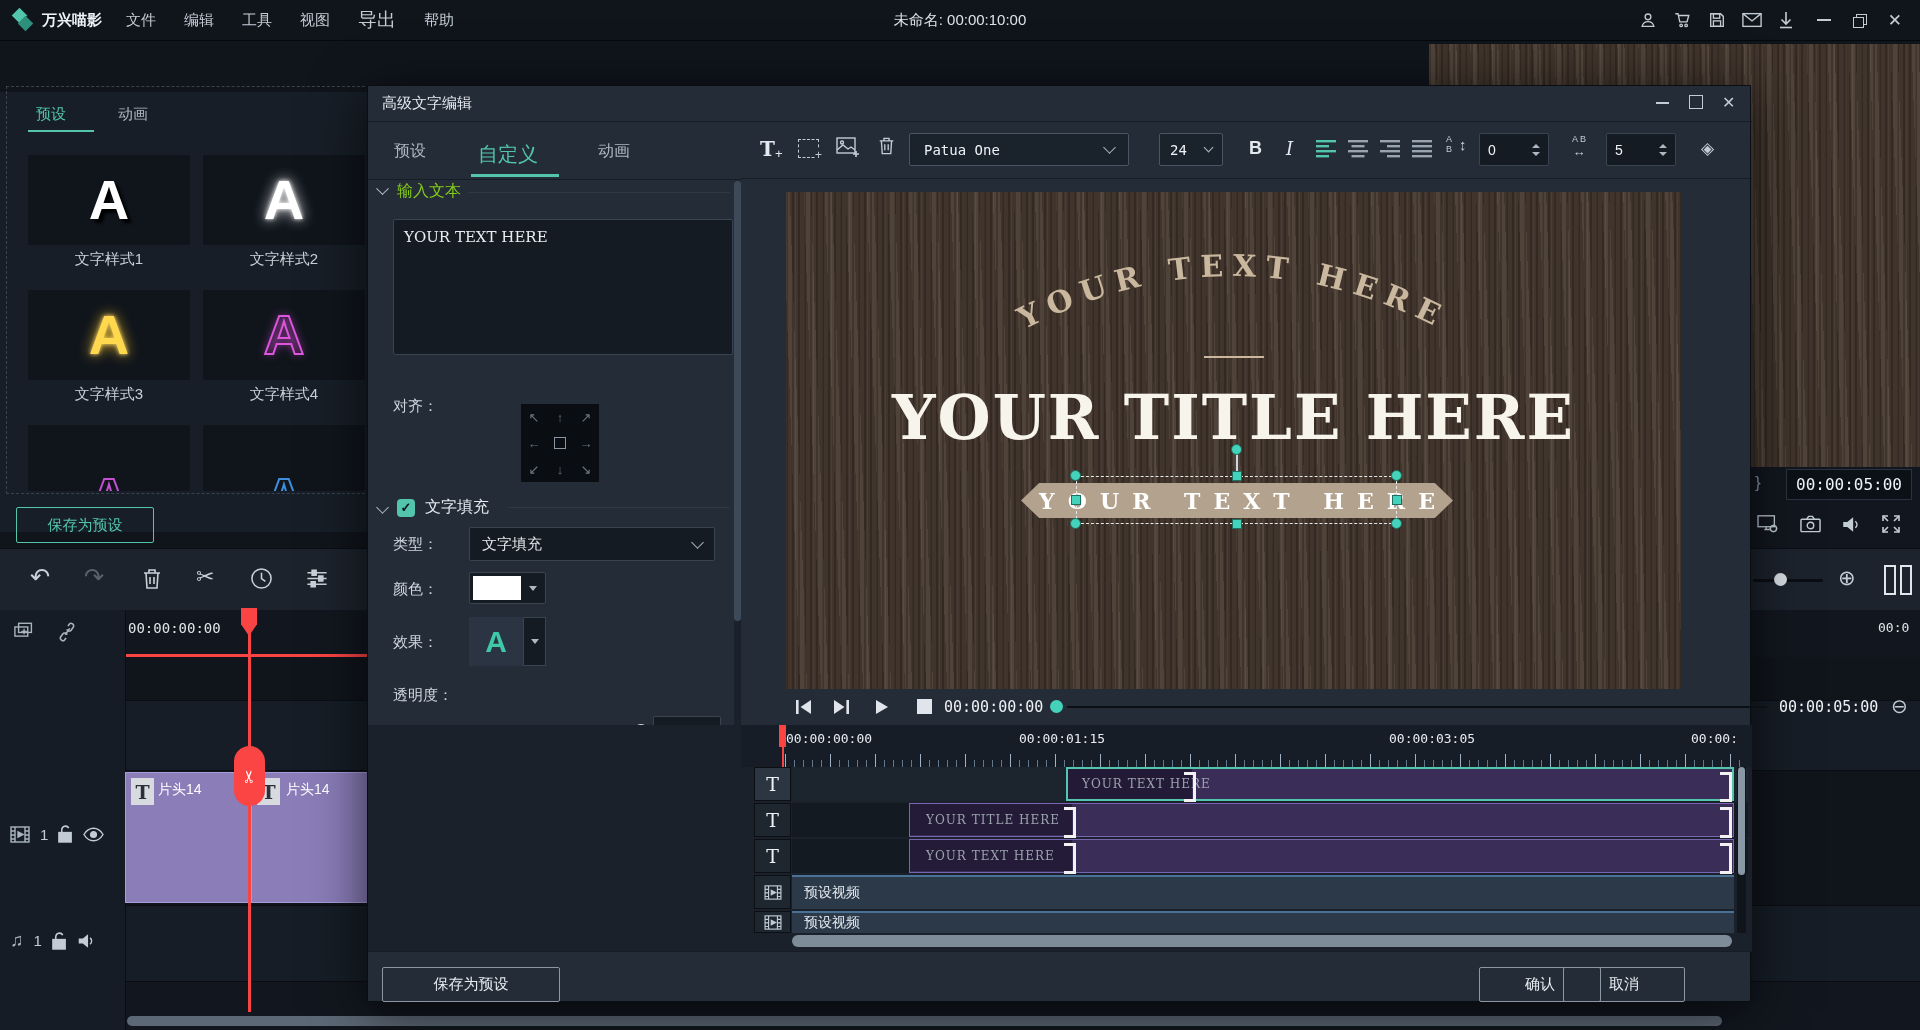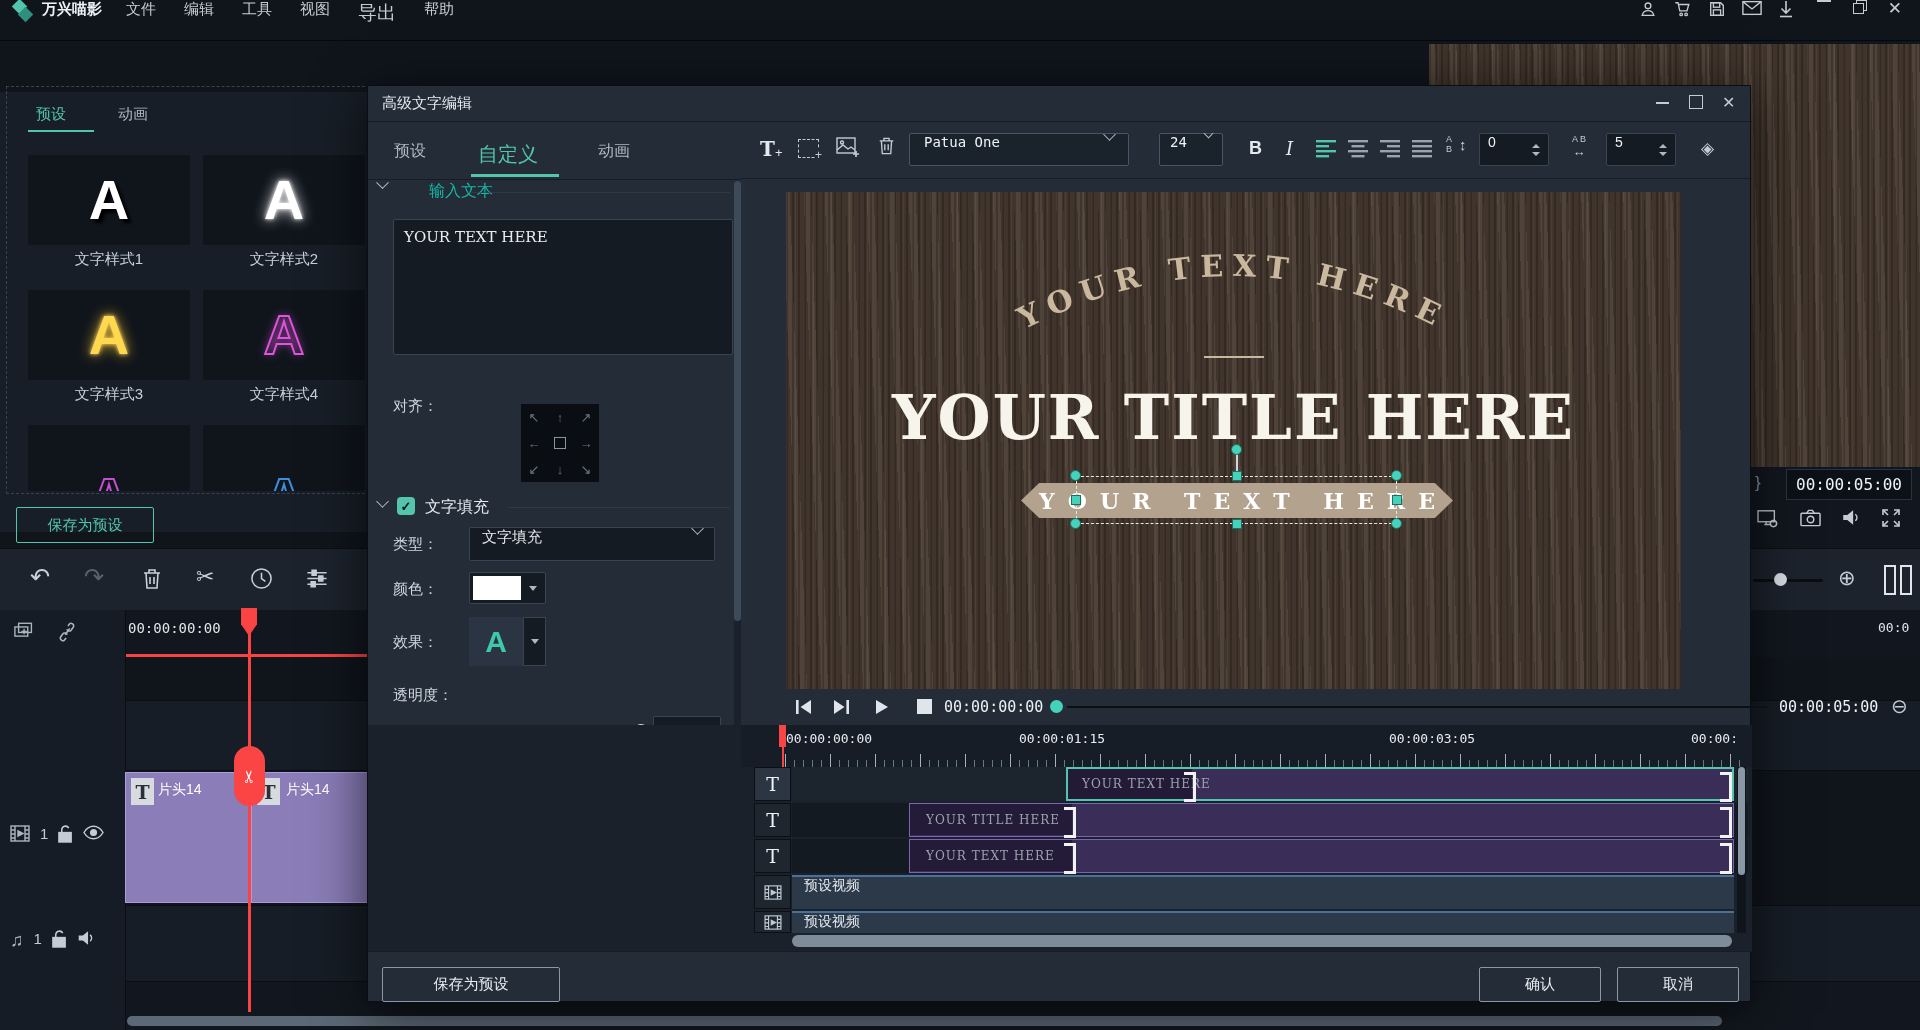--- a/index.html
+++ b/index.html
@@ -1,19 +1,19 @@
 <!DOCTYPE html>
 <html><head>
 <meta charset="utf-8">
 <style>
   html,body{margin:0;padding:0;background:#0a0d12;}
   #root{position:relative;width:1920px;height:1030px;overflow:hidden;background:#10151c;
         font-family:"Liberation Sans",sans-serif;color:#c3ccd5;font-size:14px;}
   .a{position:absolute;}
-  .flex{display:flex;}
+  .flex{display:flex;align-items:center;}
   .ctr{display:flex;align-items:center;justify-content:center;}
   .tc{font-family:"DejaVu Sans Mono",monospace;}
   .serif{font-family:"DejaVu Serif",serif;}
   .teal{color:#52c5ac;}
   .dim{color:#5d6875;}
   .lbl{color:#cfd6de;font-size:15px;}
   .btn{display:flex;align-items:center;justify-content:center;border:1px solid #8b97a4;
        border-radius:2px;color:#e8edf2;font-size:15px;background:transparent;cursor:pointer;}
   .btn-teal{border:1px solid #52c5ac;color:#52c5ac;}
   .field{background:#141b23;border:1px solid #3a4450;border-radius:2px;}
@@ -66,20 +66,21 @@
       <span style="margin-left:8px;font-weight:bold;color:#eef2f6;font-size:15px;">万兴喵影</span>
     </div>
     <div class="a flex" style="left:112px;top:0;height:40px;gap:0;">
       <span style="padding:0 14px;font-size:15px;">文件</span>
       <span style="padding:0 14px;font-size:15px;">编辑</span>
       <span style="padding:0 14px;font-size:15px;">工具</span>
       <span style="padding:0 14px;font-size:15px;">视图</span>
       <span style="padding:0 14px;font-size:19px;">导出</span>
       <span style="padding:0 14px;font-size:15px;">帮助</span>
     </div>
+    <div class="a ctr" style="left:760px;top:0;width:400px;height:40px;font-size:15px;color:#dde3ea;">未命名: 00:00:10:00</div>
     <div class="a flex" style="right:126px;top:0;height:40px;gap:16px;">
       <svg width="18" height="18" viewBox="0 0 20 20" fill="none" stroke="#c3ccd5" stroke-width="1.5">
           <circle cx="10" cy="6.5" r="3.2"></circle>
           <path d="M3.5 17c1-4 4-5.2 6.5-5.2S15.5 13 16.5 17z"></path>
         </svg>
       <svg width="19" height="18" viewBox="0 0 20 20" fill="none" stroke="#c3ccd5" stroke-width="1.5">
           <path d="M2 3h3l2 9h8l2-7H6"></path>
           <circle cx="8.5" cy="16" r="1.4"></circle>
           <circle cx="14" cy="16" r="1.4"></circle>
         </svg>
@@ -279,21 +280,21 @@
       <span class="a teal" style="left:110px;top:20px;font-size:20px;">自定义</span>
       <span class="a" style="left:103px;top:53px;width:88px;height:3px;background:#52c5ac;"></span>
       <span class="a" style="left:230px;top:20px;font-size:16px;color:#aeb8c2;">动画</span>
     </div>
     <div class="a" style="left:373px;top:92px;width:1011px;height:1px;background:#171d26;"></div>
 
     <div class="a" style="left:0;top:93px;width:373px;height:772px;">
 
       <div class="a flex" style="left:10px;top:2px;gap:10px;">
         <span class="chev" style="transform:rotate(45deg) translate(-2px,-2px);"></span>
-        <span class="lbl" style="font-size:16px;color:#14b8a6;margin-left:32px;">输入文本</span>
+        <span class="lbl" style="font-size:16px;color:#84cc16;">输入文本</span>
       </div>
       <div class="a sec-line" style="left:100px;top:13px;width:262px;"></div>
       <textarea class="a field serif" spellcheck="false" style="left: 25px; top: 40px; width: 318px; height: 118px; resize: none; color: rgb(232, 236, 240); font-size: 15px; padding: 8px 10px; outline: none;">YOUR TEXT HERE</textarea>
 
       <span class="a lbl" style="left:25px;top:200px;margin-top:18px;">对齐：</span>
       <div class="a" style="left:153px;top:225px;width:78px;height:78px;background:#0a0d12;display:grid;grid-template-columns:repeat(3,1fr);grid-template-rows:repeat(3,1fr);">
         <span class="ctr" style="color:#6a7584;font-size:13px;">↖</span>
         <span class="ctr" style="color:#6a7584;font-size:13px;">↑</span>
         <span class="ctr" style="color:#6a7584;font-size:13px;">↗</span>
         <span class="ctr" style="color:#6a7584;font-size:13px;">←</span>
@@ -562,17 +563,17 @@
 
       <div class="a" style="left:424px;top:210px;width:940px;height:12px;border-radius:6px;background:#7e8b99;"></div>
       <div class="a" style="left:1369px;top:42px;width:9px;height:166px;background:#10151c;">
         <div style="position:absolute;left:1px;top:0;width:7px;height:108px;background:#8a97a5;border-radius:4px;"></div>
       </div>
     </div>
 
     <div class="a" style="left:0;top:865px;width:1384px;height:52px;border-top:1px solid #171d26;">
       <div class="a btn" style="left:14px;top:15px;width:176px;height:33px;">保存为预设</div>
       <div class="a btn" style="left:1111px;top:15px;width:120px;height:33px;">确认</div>
-      <div class="a btn" style="left:1249px;top:15px;width:120px;height:33px;">取消</div>
+      <div class="a btn" style="left:1195px;top:15px;width:120px;height:33px;">取消</div>
     </div>
   </div>
 
 </div>
 
 </body></html>

